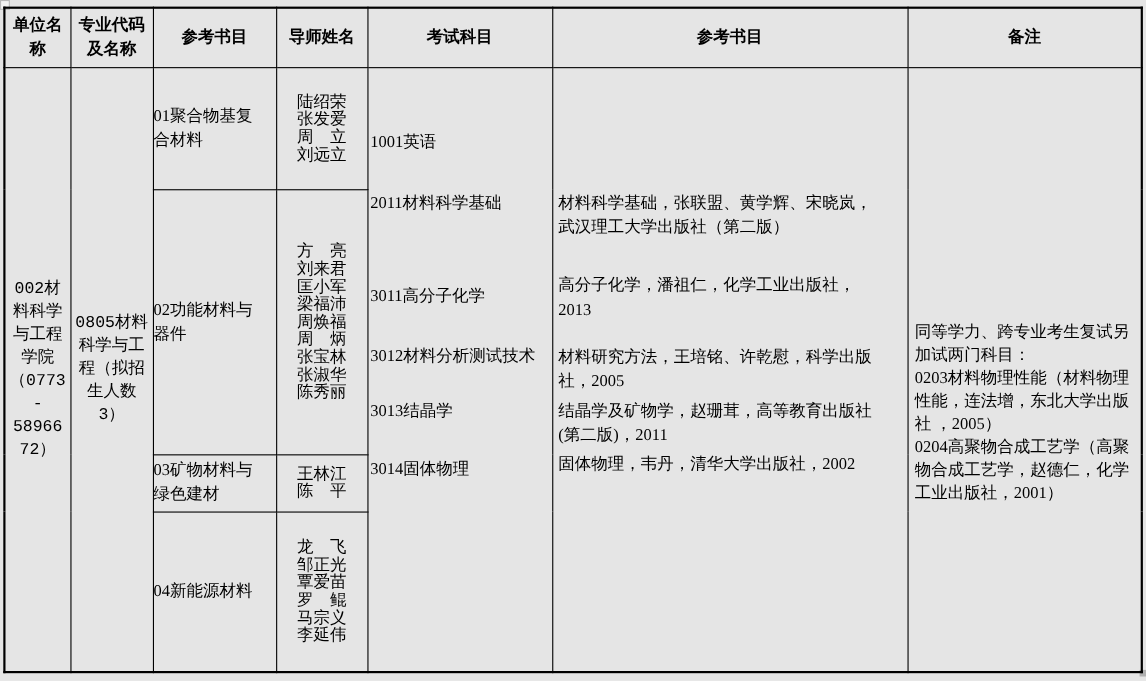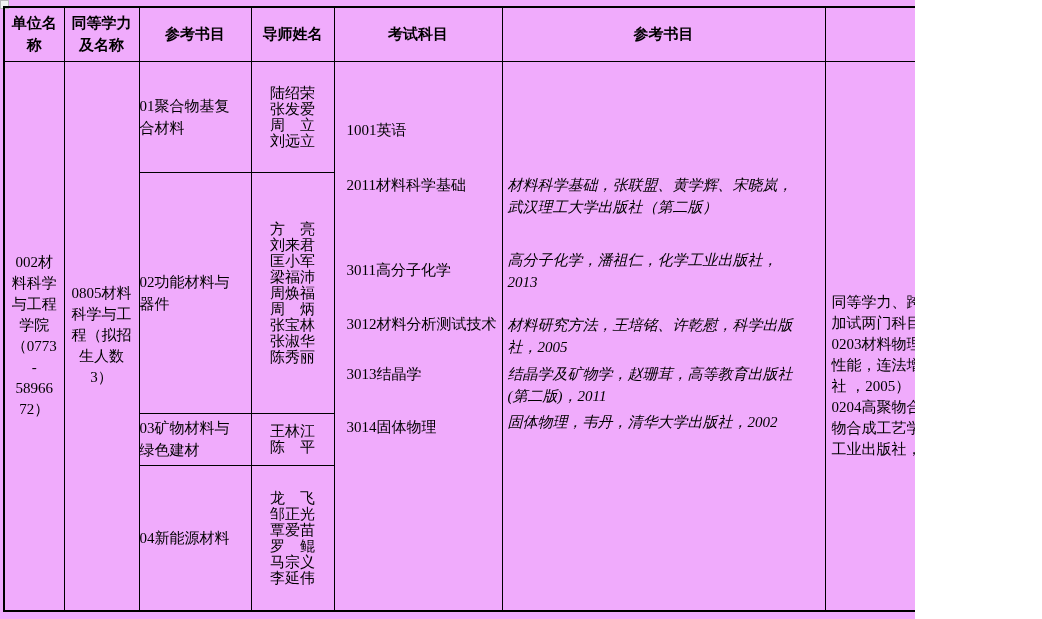--- a/index.html
+++ b/index.html
@@ -4,23 +4,23 @@
 <style>
   html, body {
     margin: 0;
     padding: 0;
     background: #ffffff;
     font-family: "Liberation Serif", "DejaVu Serif", serif;
     color: #000000;
   }
   .page {
     position: relative;
-    width: 915px;
+    width: 1042px;
     height: 619px;
-    background: #f0abfc;
+    background: #e5e5e5;
     overflow: hidden;
   }
   .move-handle {
     position: absolute;
     left: 0; top: 0;
     width: 7px; height: 7px;
     border: 1px solid #b8b8b8;
     background: #f2f2f2;
   }
   .resize-handle {
@@ -56,20 +56,21 @@
   tr.r1 { height: 111px; }
   tr.r2 { height: 241px; }
   tr.r3 { height: 52px; }
   tr.r4 { height: 146px; }
 
   td.c-unit, td.c-major {
     text-align: center;
     vertical-align: middle;
     white-space: pre-line;
     line-height: 21px;
+    font-family: Liberation Mono, monospace;
   }
   td.c-unit { padding-top: 34px; }
   td.c-major { padding-top: 48px; }
 
   td.c-dir {
     text-align: left;
     vertical-align: middle;
     padding-left: 2px;
     padding-top: 16px;
     white-space: pre-line;
@@ -81,31 +82,30 @@
     display: flex;
     flex-direction: column;
     justify-content: space-around;
     align-items: center;
   }
   .menlist div { line-height: 16px; white-space: pre; }
 
   td.c-exam, td.c-books, td.c-remarks { vertical-align: top; }
   .exam-item {
     position: absolute;
-    left: 12px;
+    left: 2px;
     line-height: 16px;
     white-space: nowrap;
   }
   .book-item {
     position: absolute;
     left: 5px;
     right: 3px;
     line-height: 22px;
     white-space: pre-line;
-    font-style: italic;
   }
   .remarks-block {
     position: absolute;
     left: 6px;
     right: 4px;
     top: 230px;
     line-height: 21px;
     white-space: pre-line;
   }
 </style>
@@ -124,21 +124,21 @@
       <col style="width:112px">
       <col style="width:83px">
       <col style="width:168px">
       <col style="width:323px">
       <col style="width:213px">
     </colgroup>
     <thead>
       <tr>
         <th>单位名
 称</th>
-        <th>同等学力
+        <th>专业代码
 及名称</th>
         <th>参考书目</th>
         <th>导师姓名</th>
         <th>考试科目</th>
         <th>参考书目</th>
         <th>备注</th>
       </tr>
     </thead>
     <tbody>
       <tr class="r1">

